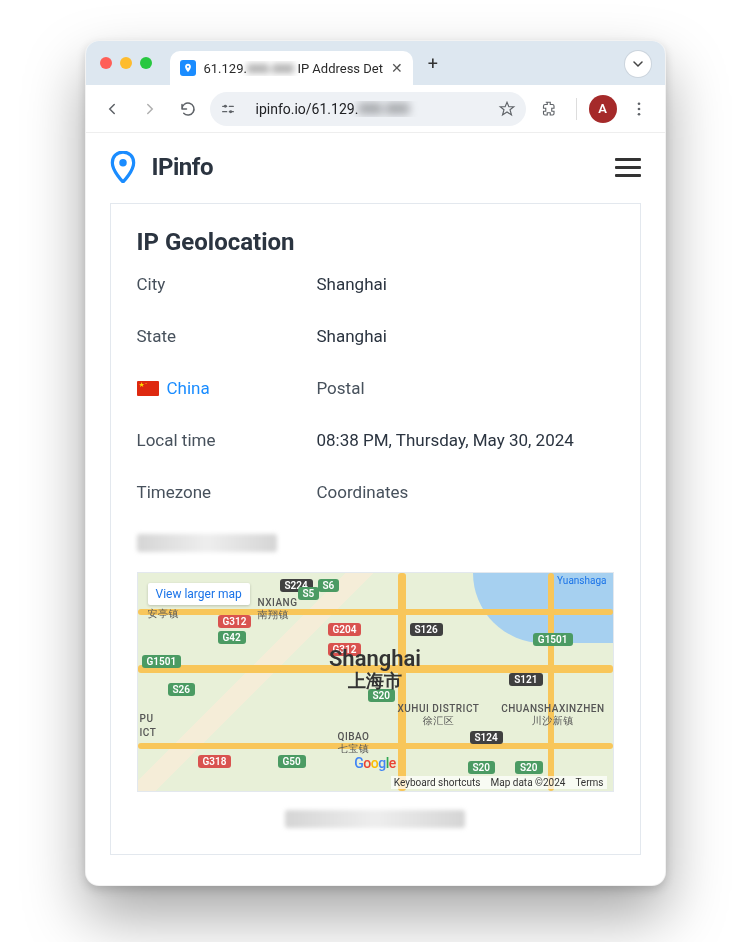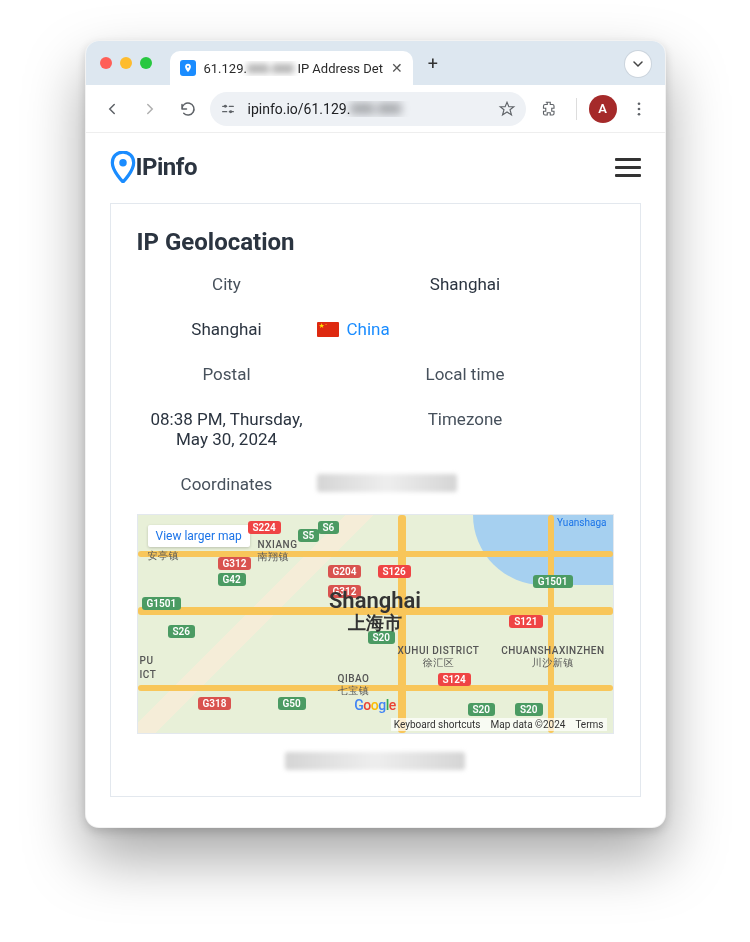--- a/index.html
+++ b/index.html
@@ -80,42 +80,42 @@
   }
   .tb-btn { width:32px;height:32px;display:flex;align-items:center;justify-content:center;color:#5f6368;border-radius:50%; }
   .tb-btn svg { width:18px;height:18px; }
   .omnibox {
     flex:1;
     height:34px;
     background:#eef1f5;
     border-radius:18px;
     display:flex;align-items:center;
     padding:0 10px;
-    gap:12px;
+    gap:20px;
     font-size:14px;color:#202124;
   }
   .omnibox .url { flex:1; white-space:nowrap; overflow:hidden; }
   .omnibox .url .blur { filter: blur(4px); display:inline-block; }
   .avatar { width:28px;height:28px;border-radius:50%;background:#a52a2a;color:#fff;display:flex;align-items:center;justify-content:center;font-size:13px;font-weight:600; }
   .sep { width:1px;height:22px;background:#ddd;margin:0 6px; }
   
   .page { padding: 18px 24px 30px 24px; }
   .site-header { display:flex;align-items:center;justify-content:space-between;margin-bottom:20px; }
-  .logo { display:flex;align-items:center;gap:0; }
+  .logo { display:flex;align-items:center;gap:16px; }
   .logo-pin { width:26px;height:32px; }
   .logo-text { font-size:24px;font-weight:700;color:#2b3440;letter-spacing:-0.5px; }
   .hamburger { display:flex;flex-direction:column;gap:5px;cursor:pointer; }
   .hamburger span { display:block;width:26px;height:3px;background:#333;border-radius:1px; }
   .card {
     border:1px solid #e3e8ee;
     border-radius:0;
     padding:24px 26px 26px 26px;
   }
   .card h2 { font-size:24px;font-weight:700;color:#2b3440;margin-bottom:18px; }
-  .rows { display:grid;grid-template-columns: 180px 1fr; row-gap:25px; font-size:17px;text-align:center; }
+  .rows { display:grid;grid-template-columns: 180px 1fr; row-gap:32px; font-size:17px; }
   .rows .label { color:#47515c; }
   .rows .val { color:#2b3440; }
   .country-val { display:flex;align-items:center;gap:8px; }
   .flag { width:22px;height:15px;display:inline-block;position:relative;background:#de2910;border-radius:1px; }
   .flag::before { content:"★"; position:absolute;left:2px;top:0px;font-size:7px;color:#ffde00; }
   .flag::after { content:"· · · ·"; position:absolute;left:9px;top:1px;font-size:4px;color:#ffde00;letter-spacing:-1px;line-height:3px;white-space:pre; }
   .country-link { color:#1a8cff;text-decoration:none; }
   .blurbox { width:140px;height:18px;background:linear-gradient(90deg,#d5d5d5,#eee,#d5d5d5);border-radius:3px;filter:blur(2px); }
   
   .map-wrap { margin-top:20px;border:1px solid #e3e8ee;position:relative;height:220px;overflow:hidden; }
@@ -125,21 +125,21 @@
   .water { position:absolute;top:0;right:0;width:140px;height:70px;background:#a6d0f0;border-bottom-left-radius:80px; }
   .road { position:absolute;background:#f8c65a;border-radius:3px; }
   .road.h1 { top:36px;left:0;right:0;height:6px; }
   .road.h2 { top:92px;left:0;right:0;height:8px; }
   .road.h3 { top:170px;left:0;right:0;height:6px; }
   .road.v1 { top:0;bottom:0;left:260px;width:8px; }
   .road.v2 { top:0;bottom:0;left:410px;width:6px; }
   .shield { position:absolute;padding:1px 5px;border-radius:3px;font-size:10px;font-weight:600;color:#fff; }
   .shield.red { background:#d9534f; }
   .shield.green { background:#4b9b63; }
-  .shield.orange { background:#ef4444; }
+  .shield.orange { background:#404040;margin-left:32px; }
   .city-label { position:absolute;font-weight:600;color:#333;text-align:center;line-height:1.1; }
   .city-label.main { font-size:22px;top:74px;left:50%;transform:translateX(-50%); }
   .city-label.main .cn { font-size:18px;display:block; }
   .district { position:absolute;font-size:10px;color:#555;font-weight:500;letter-spacing:0.5px; }
   .view-larger { position:absolute;top:10px;left:10px;background:#fff;padding:4px 8px;border-radius:2px;font-size:12px;color:#1a73e8;box-shadow:0 1px 3px rgba(0,0,0,0.2); }
   .google-logo { position:absolute;bottom:20px;left:50%;transform:translateX(-50%);font-size:14px;font-weight:500;
     letter-spacing:-0.5px; }
   .google-logo span:nth-child(1){color:#4285F4}
   .google-logo span:nth-child(2){color:#EA4335}
   .google-logo span:nth-child(3){color:#FBBC05}
@@ -247,20 +247,21 @@
           <span></span>
       </div>
     </div>
 
     <div class="card">
       <h2>IP Geolocation</h2>
       <div class="rows">
         <div class="label">City</div>
         <div class="val">Shanghai</div>
 
+        <div class="label">State</div>
         <div class="val">Shanghai</div>
 
         <div class="val country-val">
           <span class="flag"></span>
           <a href="#" class="country-link">China</a>
         </div>
 
         <div class="label">Postal</div>
 
         <div class="label">Local time</div>

